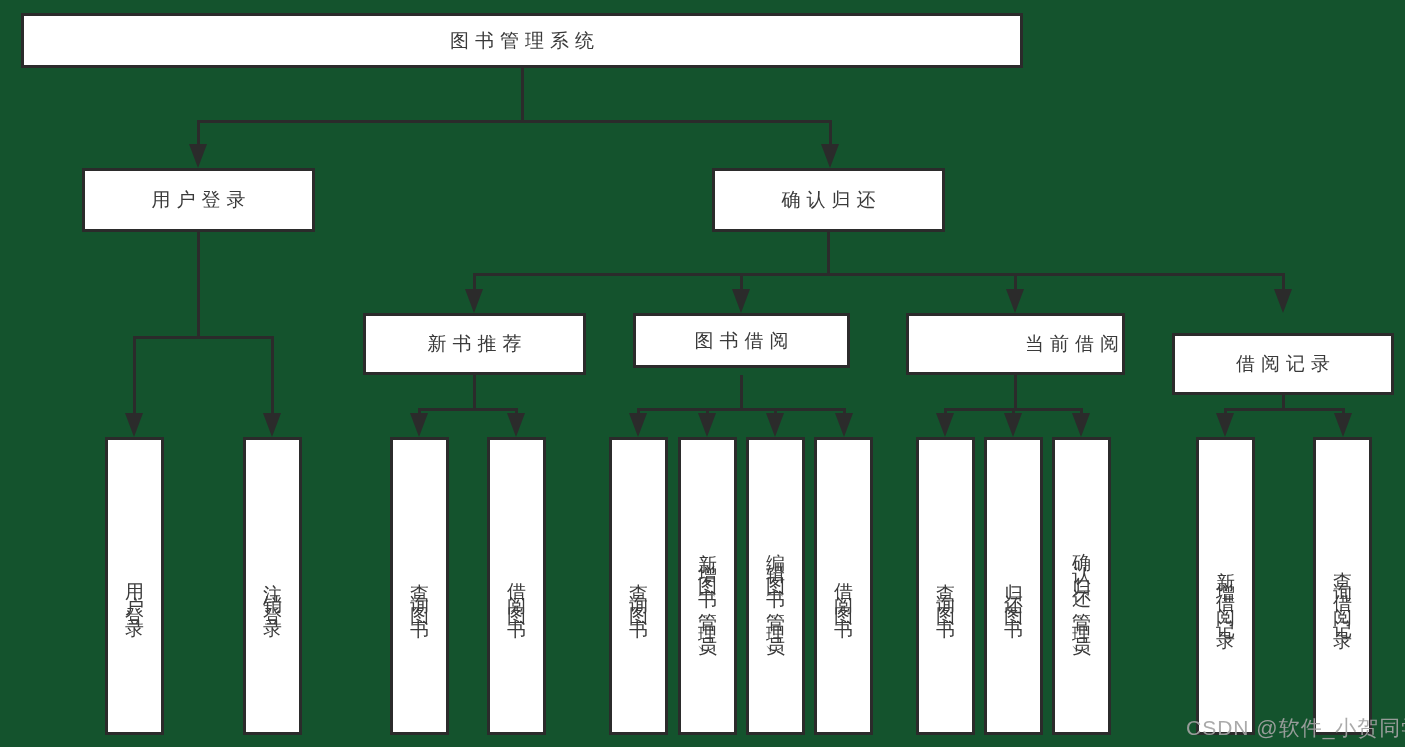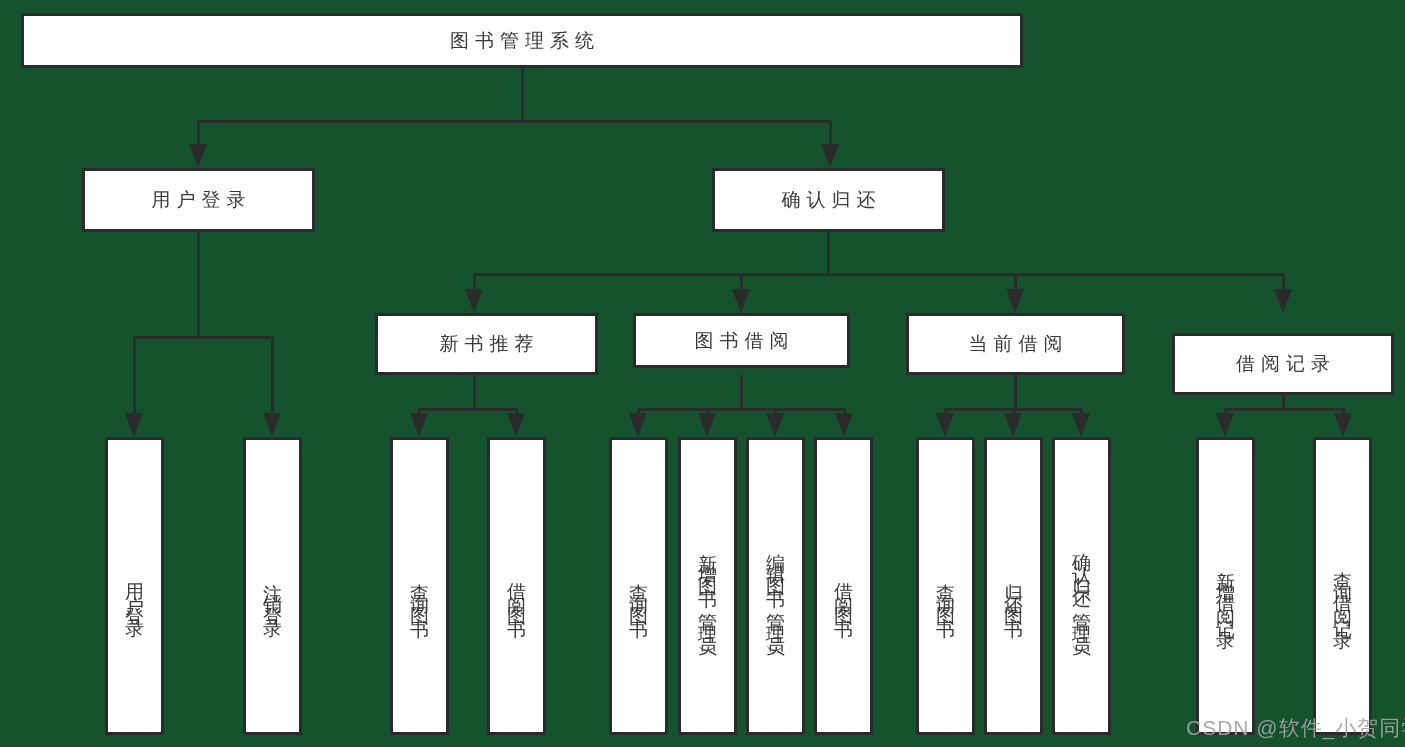--- a/index.html
+++ b/index.html
@@ -92,27 +92,27 @@
   <div class="hline" style="left:473px;top:273px;width:811px;"></div>
   <div class="vline" style="left:473px;top:273px;height:18px;"></div>
   <div class="tri" style="left:465px;top:289px;"></div>
   <div class="vline" style="left:740px;top:273px;height:18px;"></div>
   <div class="tri" style="left:732px;top:289px;"></div>
   <div class="vline" style="left:1014px;top:273px;height:18px;"></div>
   <div class="tri" style="left:1006px;top:289px;"></div>
   <div class="vline" style="left:1282px;top:273px;height:18px;"></div>
   <div class="tri" style="left:1274px;top:289px;"></div>
 
-  <div class="box" style="left:363px;top:313px;width:223px;height:62px;margin-left:12px;">
+  <div class="box" style="left:363px;top:313px;width:223px;height:62px;">
     <span class="lbl">新书推荐</span>
   </div>
   <div class="box" style="left:633px;top:313px;width:217px;height:55px;">
     <span class="lbl">图书借阅</span>
   </div>
-  <div class="box" style="left:906px;top:313px;width:219px;height:62px;">
+  <div class="box" style="left:906px;top:313px;width:219px;height:62px;justify-content:flex-end;">
     <span class="lbl">当前借阅</span>
   </div>
   <div class="box" style="left:1172px;top:313px;width:222px;height:62px;margin-top:20px;">
     <span class="lbl">借阅记录</span>
   </div>
 
   <div class="vline" style="left:473px;top:375px;height:36px;"></div>
   <div class="hline" style="left:418px;top:408px;width:100px;"></div>
   <div class="vline" style="left:418px;top:408px;height:7px;"></div>
   <div class="tri" style="left:410px;top:413px;"></div>

